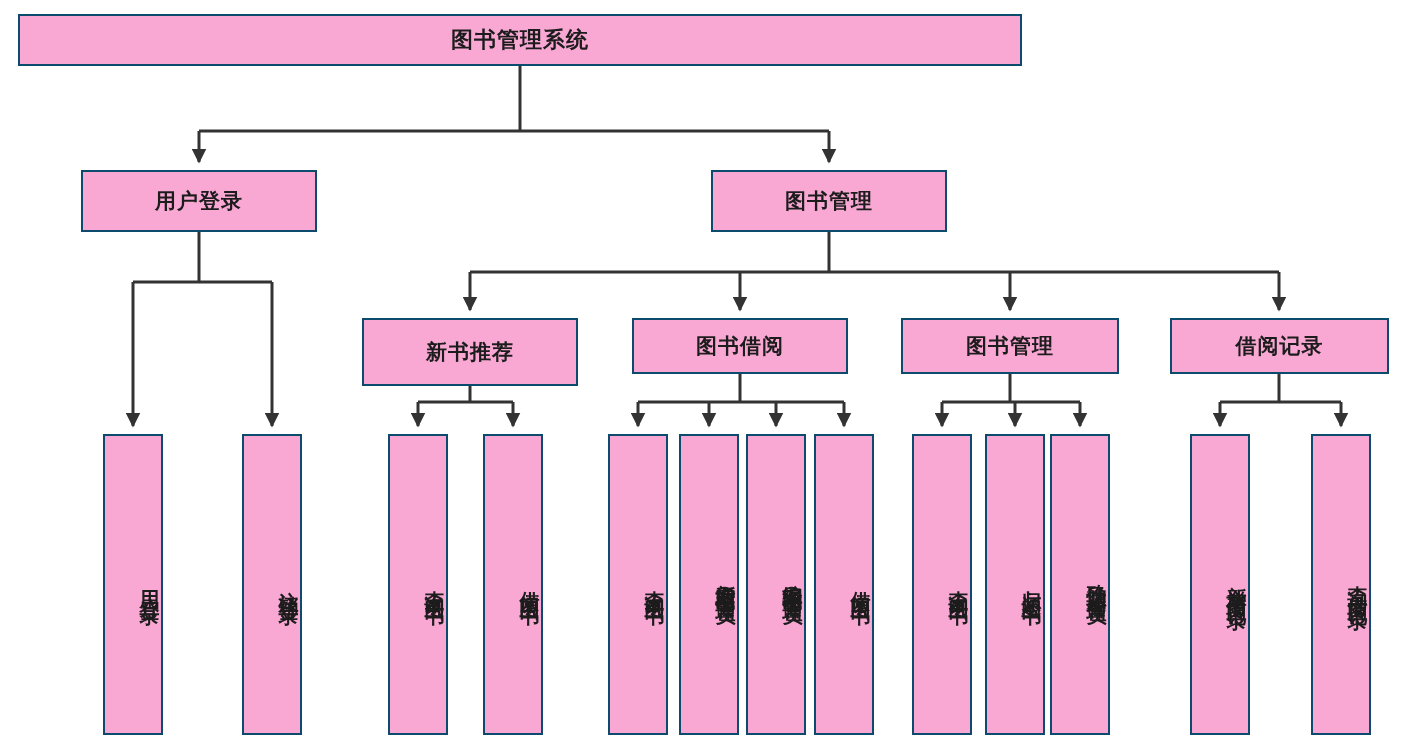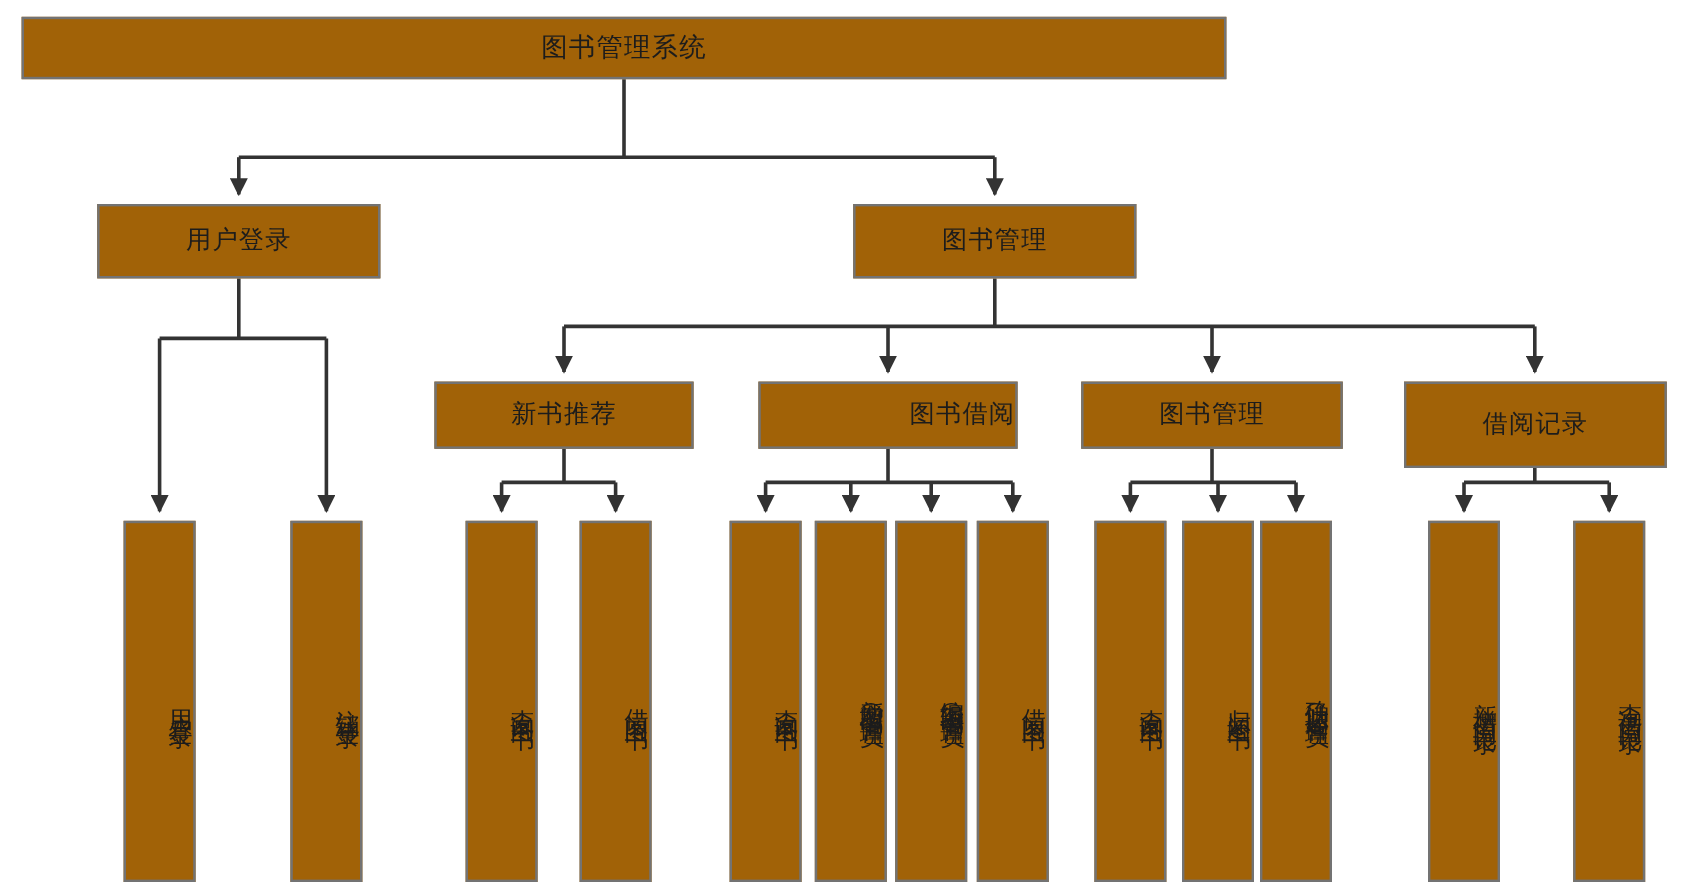--- a/index.html
+++ b/index.html
@@ -27,29 +27,30 @@
     position: absolute;
     left: 0;
     top: 0;
     width: 1405px;
     height: 747px;
     pointer-events: none;
   }
   .node {
     position: absolute;
     box-sizing: border-box;
-    border: 2px solid #737373;
-    background: #a16207;
+    border: 2px solid #0c4a6e;
+    background: #f9a8d4;
     display: flex;
     align-items: center;
     justify-content: center;
     font-size: 21px;
     letter-spacing: 1px;
     line-height: 1.15;
     color: #1c1c1c;
+    font-weight: bold;
   }
   .node.root {
     font-size: 22px;
   }
   .node.leaf {
     writing-mode: vertical-rl;
     text-orientation: upright;
     align-items: flex-start;
     justify-content: center;
     padding-top: 16px;
@@ -134,30 +135,30 @@
   <div id="nodes-layer">
       <div class="node root" style="left: 18px; top: 14px; width: 1004px; height: 52px;">
         <span class="node-label">图书管理系统</span>
       </div>
       <div class="node level2" style="left: 81px; top: 170px; width: 236px; height: 62px;">
         <span class="node-label">用户登录</span>
       </div>
       <div class="node level2" style="left: 711px; top: 170px; width: 236px; height: 62px; justify-content: center;">
         <span class="node-label">图书管理</span>
       </div>
-      <div class="node level3" style="left: 362px; top: 318px; width: 216px; height: 56px;">
+      <div class="node level3" style="left: 362px; top: 318px; width: 216px; height: 68px;">
         <span class="node-label">新书推荐</span>
       </div>
-      <div class="node level3" style="left: 632px; top: 318px; width: 216px; height: 56px; justify-content: flex-end;">
+      <div class="node level3" style="left: 632px; top: 318px; width: 216px; height: 56px;">
         <span class="node-label">图书借阅</span>
       </div>
       <div class="node level3" style="left: 901px; top: 318px; width: 218px; height: 56px;">
         <span class="node-label">图书管理</span>
       </div>
-      <div class="node level3" style="left: 1170px; top: 318px; width: 219px; height: 72px;">
+      <div class="node level3" style="left: 1170px; top: 318px; width: 219px; height: 56px;">
         <span class="node-label">借阅记录</span>
       </div>
       <div class="node leaf" style="left: 103px; top: 434px; width: 60px; height: 301px;">
         <span class="node-label">用户登录</span>
       </div>
       <div class="node leaf" style="left: 242px; top: 434px; width: 60px; height: 301px;">
         <span class="node-label">注销登录</span>
       </div>
       <div class="node leaf" style="left: 388px; top: 434px; width: 60px; height: 301px;">
         <span class="node-label">查询图书</span>

